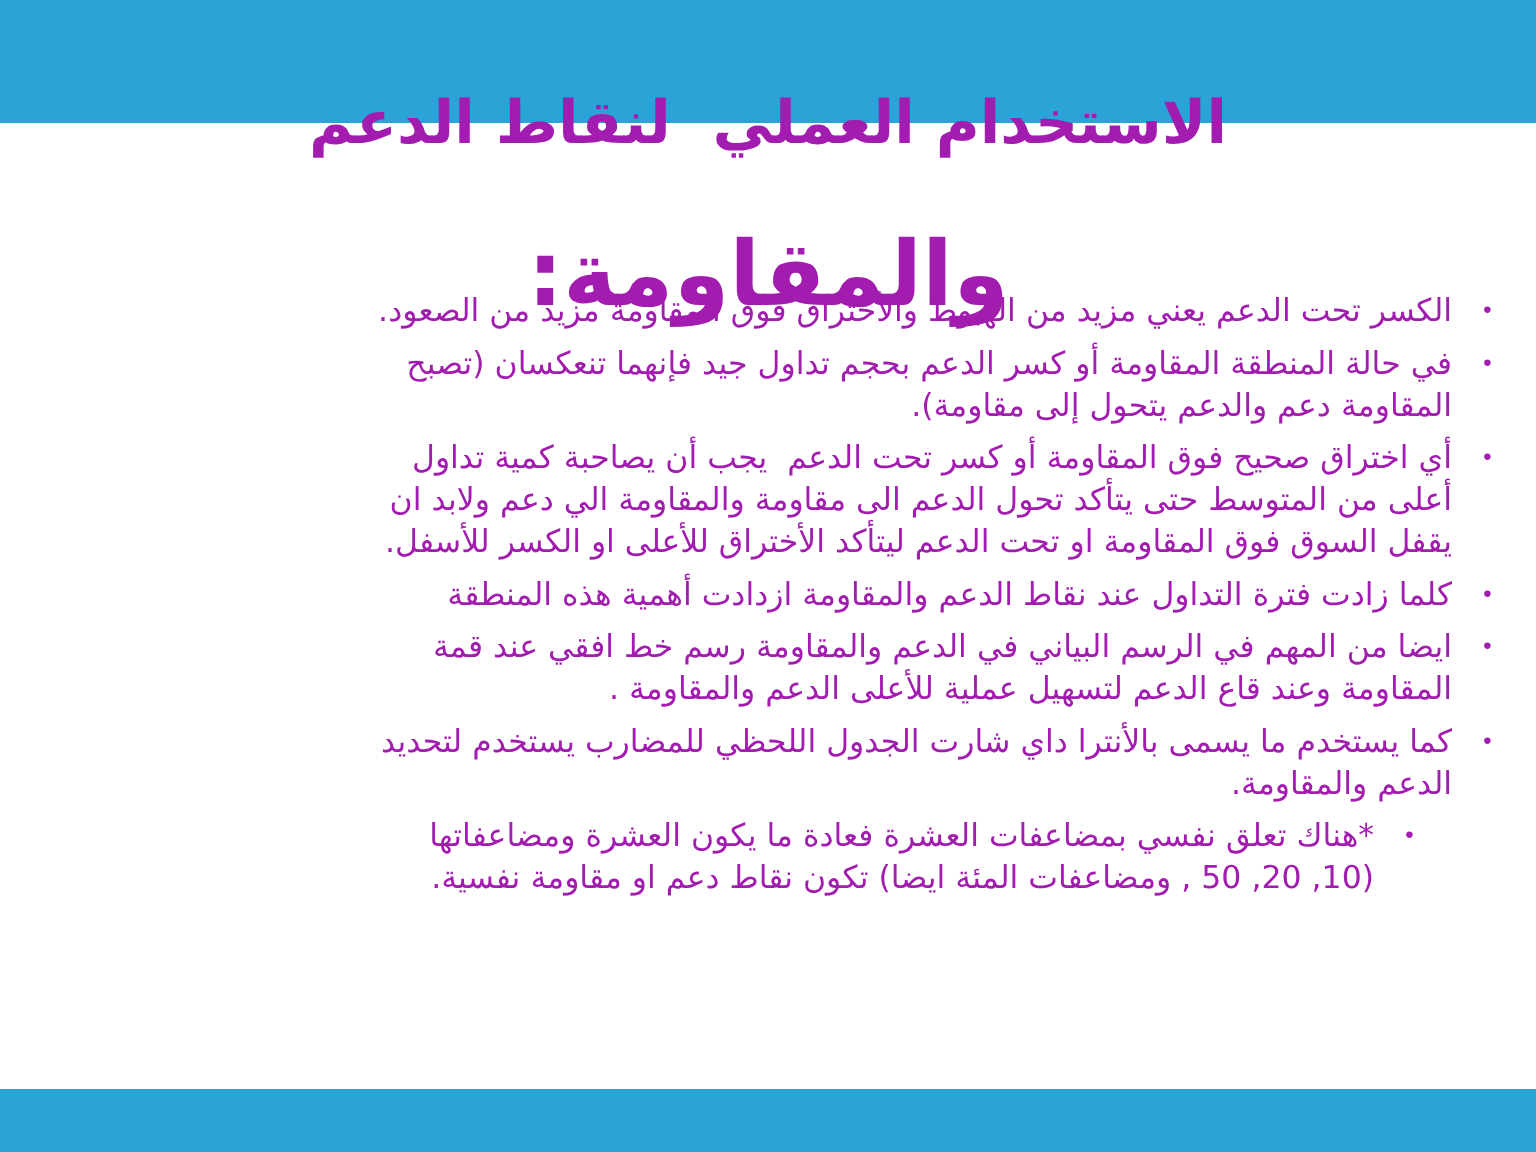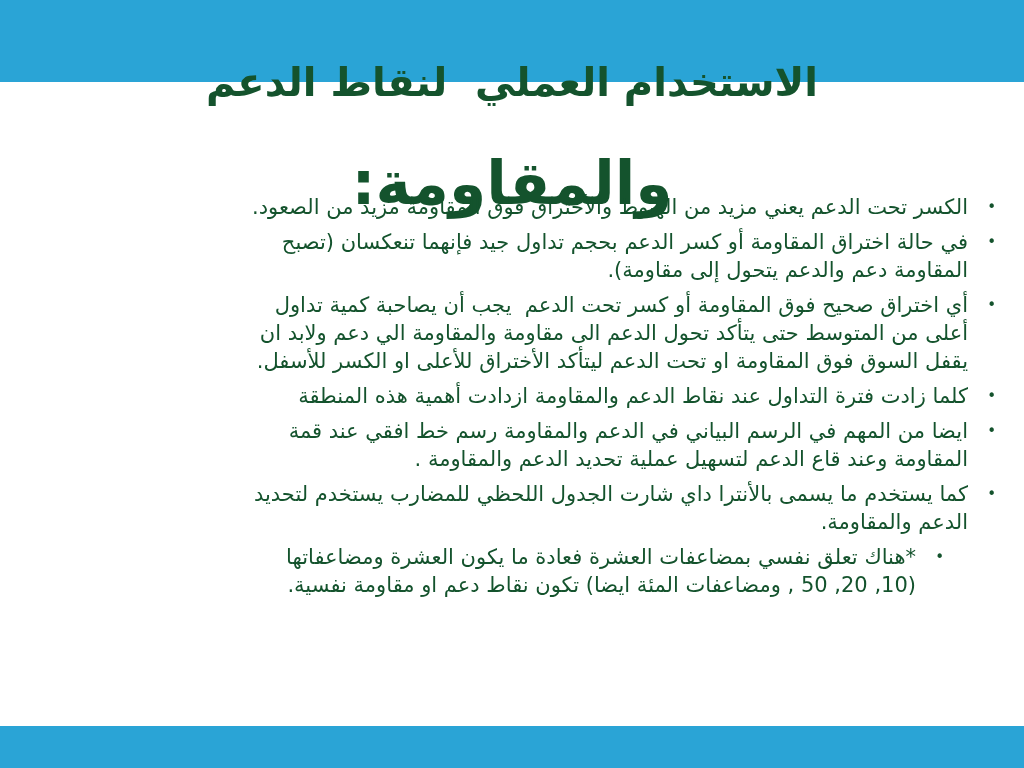--- a/index.html
+++ b/index.html
@@ -4,21 +4,21 @@
 <style>
   html, body { margin: 0; padding: 0; }
   body { background: #ffffff; }
   .slide {
     position: relative;
     width: 1024px;
     height: 768px;
     background: #ffffff;
     overflow: hidden;
     font-family: "DejaVu Sans", sans-serif;
-    color: #14532d;
+    color: #a21caf;
   }
   .band-top {
     position: absolute;
     top: 0; left: 0;
     width: 100%; height: 82px;
     z-index: 1;
   }
   .band-bottom {
     position: absolute;
     top: 726px; left: 0;
@@ -89,36 +89,36 @@
 
   <div class="body-list">
 
     <div class="bullet-item">
       <span class="bullet-dot">•</span>
       <div class="bullet-text">الكسر تحت الدعم يعني مزيد من الهبوط والأختراق فوق المقاومة مزيد من الصعود.</div>
     </div>
 
     <div class="bullet-item">
       <span class="bullet-dot">•</span>
-      <div class="bullet-text">في حالة اختراق المقاومة أو كسر الدعم بحجم تداول جيد فإنهما تنعكسان (تصبح المقاومة دعم والدعم يتحول إلى مقاومة).</div>
+      <div class="bullet-text">في حالة المنطقة المقاومة أو كسر الدعم بحجم تداول جيد فإنهما تنعكسان (تصبح المقاومة دعم والدعم يتحول إلى مقاومة).</div>
     </div>
 
     <div class="bullet-item">
       <span class="bullet-dot">•</span>
       <div class="bullet-text">أي اختراق صحيح فوق المقاومة أو كسر تحت الدعم  يجب أن يصاحبة كمية تداول أعلى من المتوسط حتى يتأكد تحول الدعم الى مقاومة والمقاومة الي دعم ولابد ان يقفل السوق فوق المقاومة او تحت الدعم ليتأكد الأختراق للأعلى او الكسر للأسفل.</div>
     </div>
 
     <div class="bullet-item">
       <span class="bullet-dot">•</span>
       <div class="bullet-text">كلما زادت فترة التداول عند نقاط الدعم والمقاومة ازدادت أهمية هذه المنطقة</div>
     </div>
 
     <div class="bullet-item">
       <span class="bullet-dot">•</span>
-      <div class="bullet-text">ايضا من المهم في الرسم البياني في الدعم والمقاومة رسم خط افقي عند قمة المقاومة وعند قاع الدعم لتسهيل عملية تحديد الدعم والمقاومة .</div>
+      <div class="bullet-text">ايضا من المهم في الرسم البياني في الدعم والمقاومة رسم خط افقي عند قمة المقاومة وعند قاع الدعم لتسهيل عملية للأعلى الدعم والمقاومة .</div>
     </div>
 
     <div class="bullet-item">
       <span class="bullet-dot">•</span>
       <div class="bullet-text">كما يستخدم ما يسمى بالأنترا داي شارت الجدول اللحظي للمضارب يستخدم لتحديد الدعم والمقاومة.</div>
     </div>
 
     <div class="bullet-item indent-1">
       <span class="bullet-dot">•</span>
       <div class="bullet-text">*هناك تعلق نفسي بمضاعفات العشرة فعادة ما يكون العشرة ومضاعفاتها (10, 20, 50 , ومضاعفات المئة ايضا) تكون نقاط دعم او مقاومة نفسية.</div>

